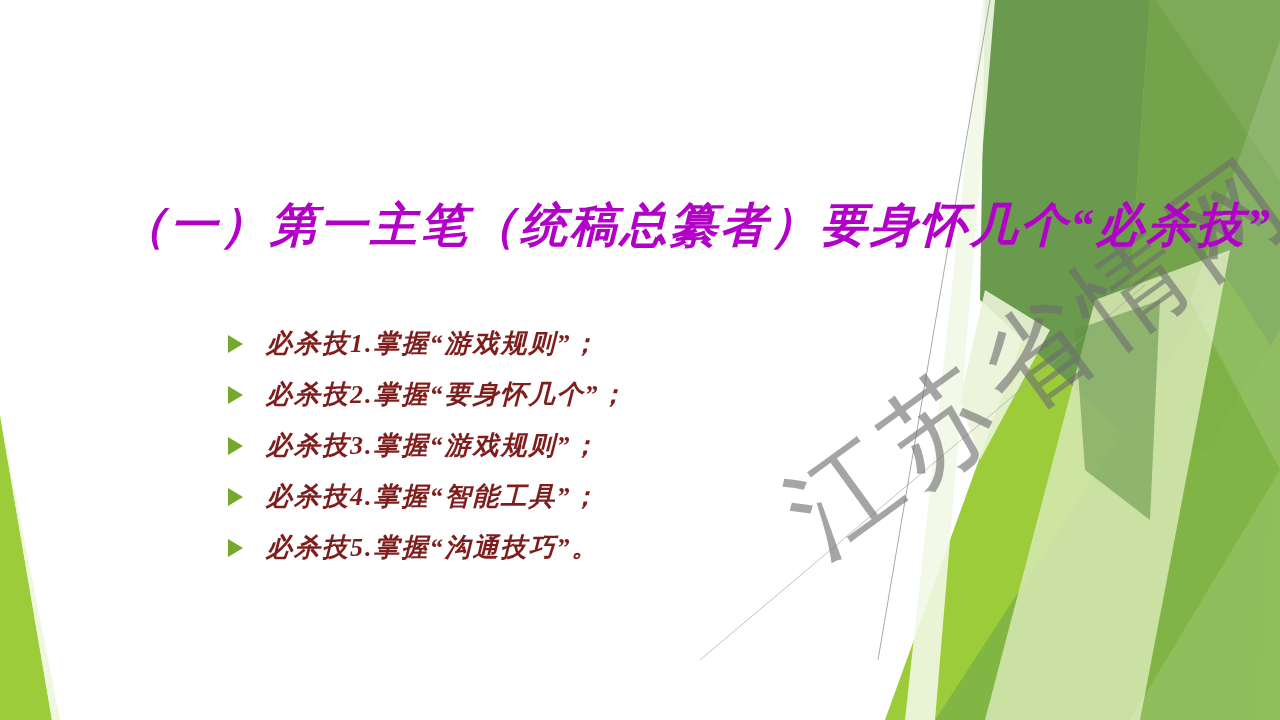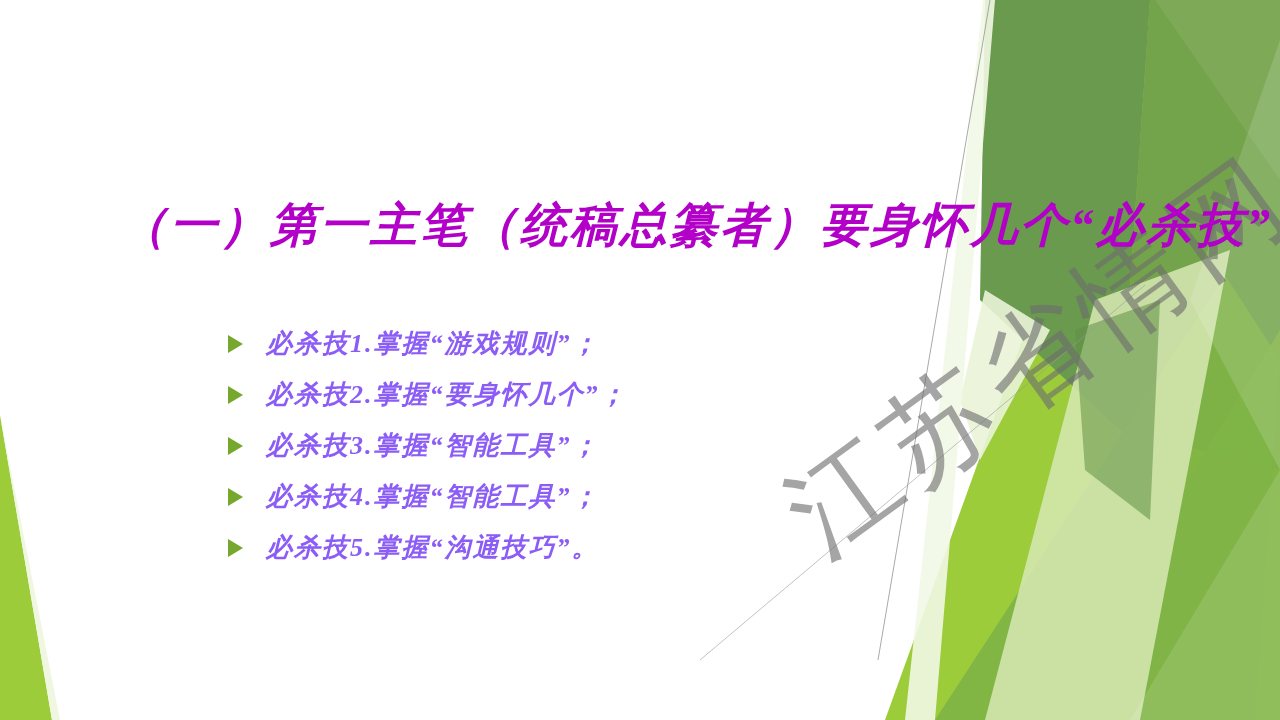--- a/index.html
+++ b/index.html
@@ -84,21 +84,21 @@
     border-top: 9px solid transparent;
     border-bottom: 9px solid transparent;
     border-left: 15px solid #76a82e;
   }
   .bullet-text {
     font-family: "Liberation Serif", serif;
     font-style: italic;
     font-weight: 700;
     font-size: 26px;
     letter-spacing: 2px;
-    color: #8b5cf6;
+    color: #7f1d1d;
     white-space: nowrap;
   }
 </style>
 </head>
 <body>
 
 <div id="slide">
 
   <svg id="bg-decoration" viewBox="0 0 1280 720" width="1280" height="720" xmlns="http://www.w3.org/2000/svg">
 
@@ -148,21 +148,21 @@
       <span class="bullet-marker">
         <span class="tri"></span>
       </span>
       <span class="bullet-text">必杀技2.掌握“要身怀几个”；</span>
     </div>
 
     <div class="bullet-row">
       <span class="bullet-marker">
         <span class="tri"></span>
       </span>
-      <span class="bullet-text">必杀技3.掌握“智能工具”；</span>
+      <span class="bullet-text">必杀技3.掌握“游戏规则”；</span>
     </div>
 
     <div class="bullet-row">
       <span class="bullet-marker">
         <span class="tri"></span>
       </span>
       <span class="bullet-text">必杀技4.掌握“智能工具”；</span>
     </div>
 
     <div class="bullet-row">

